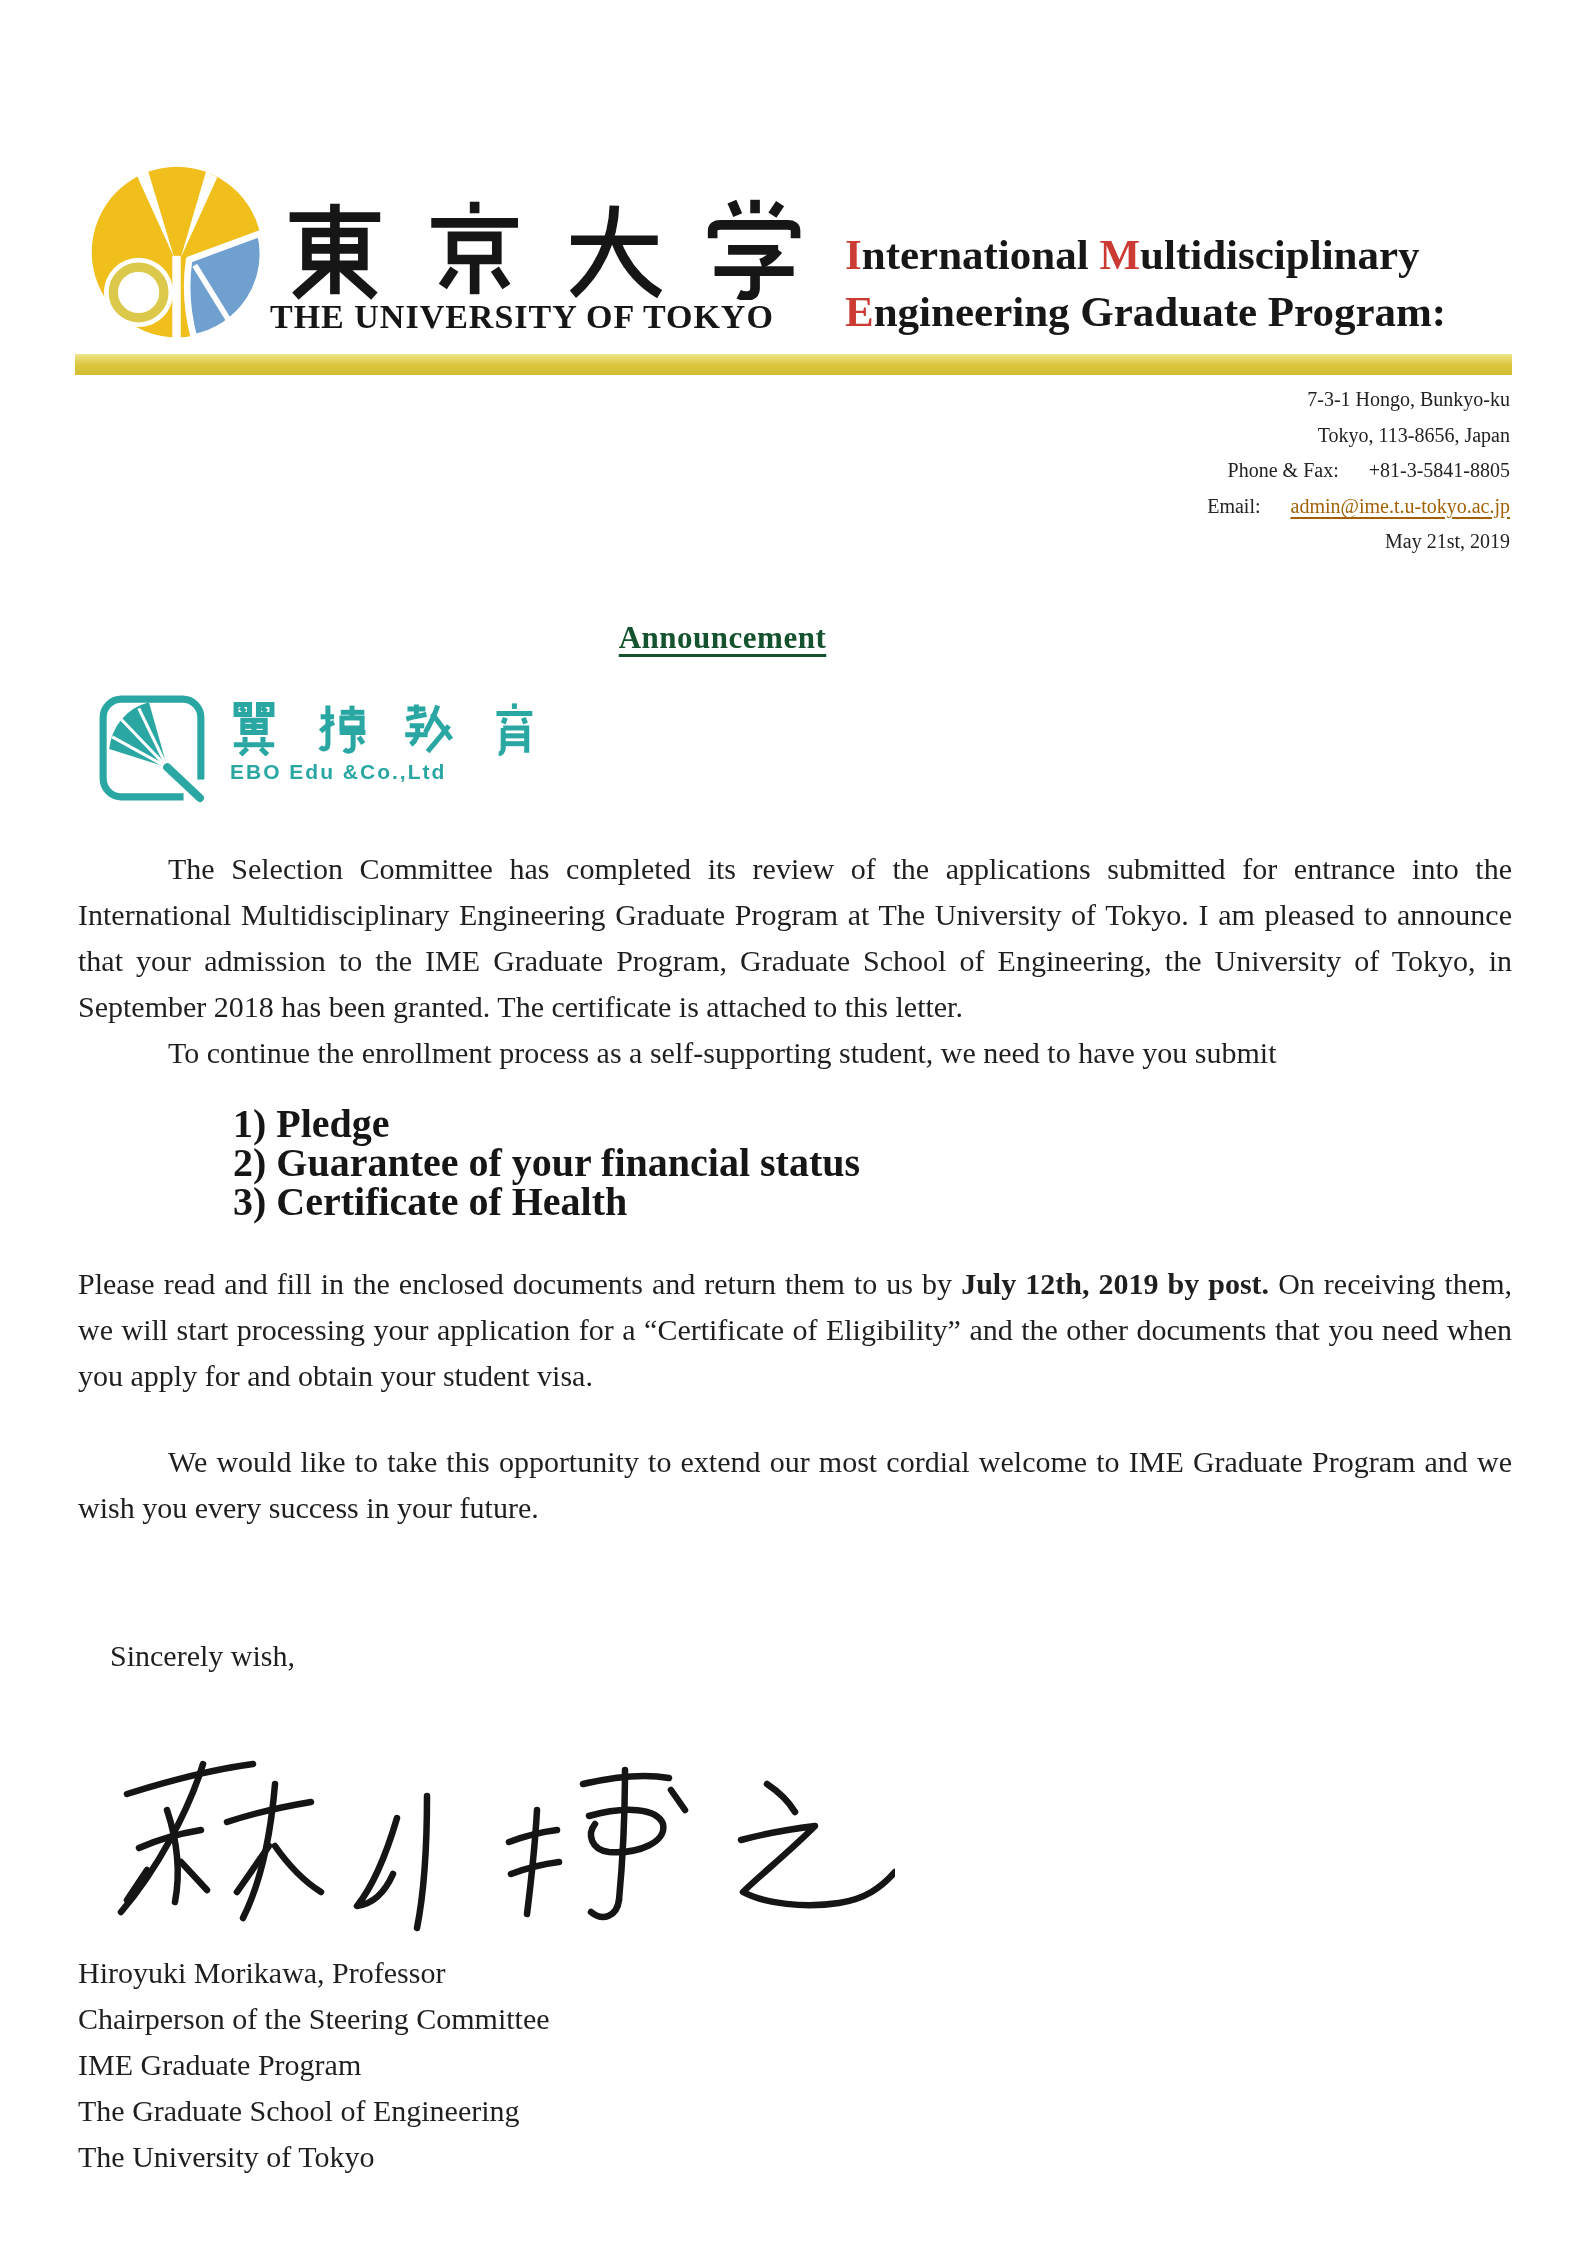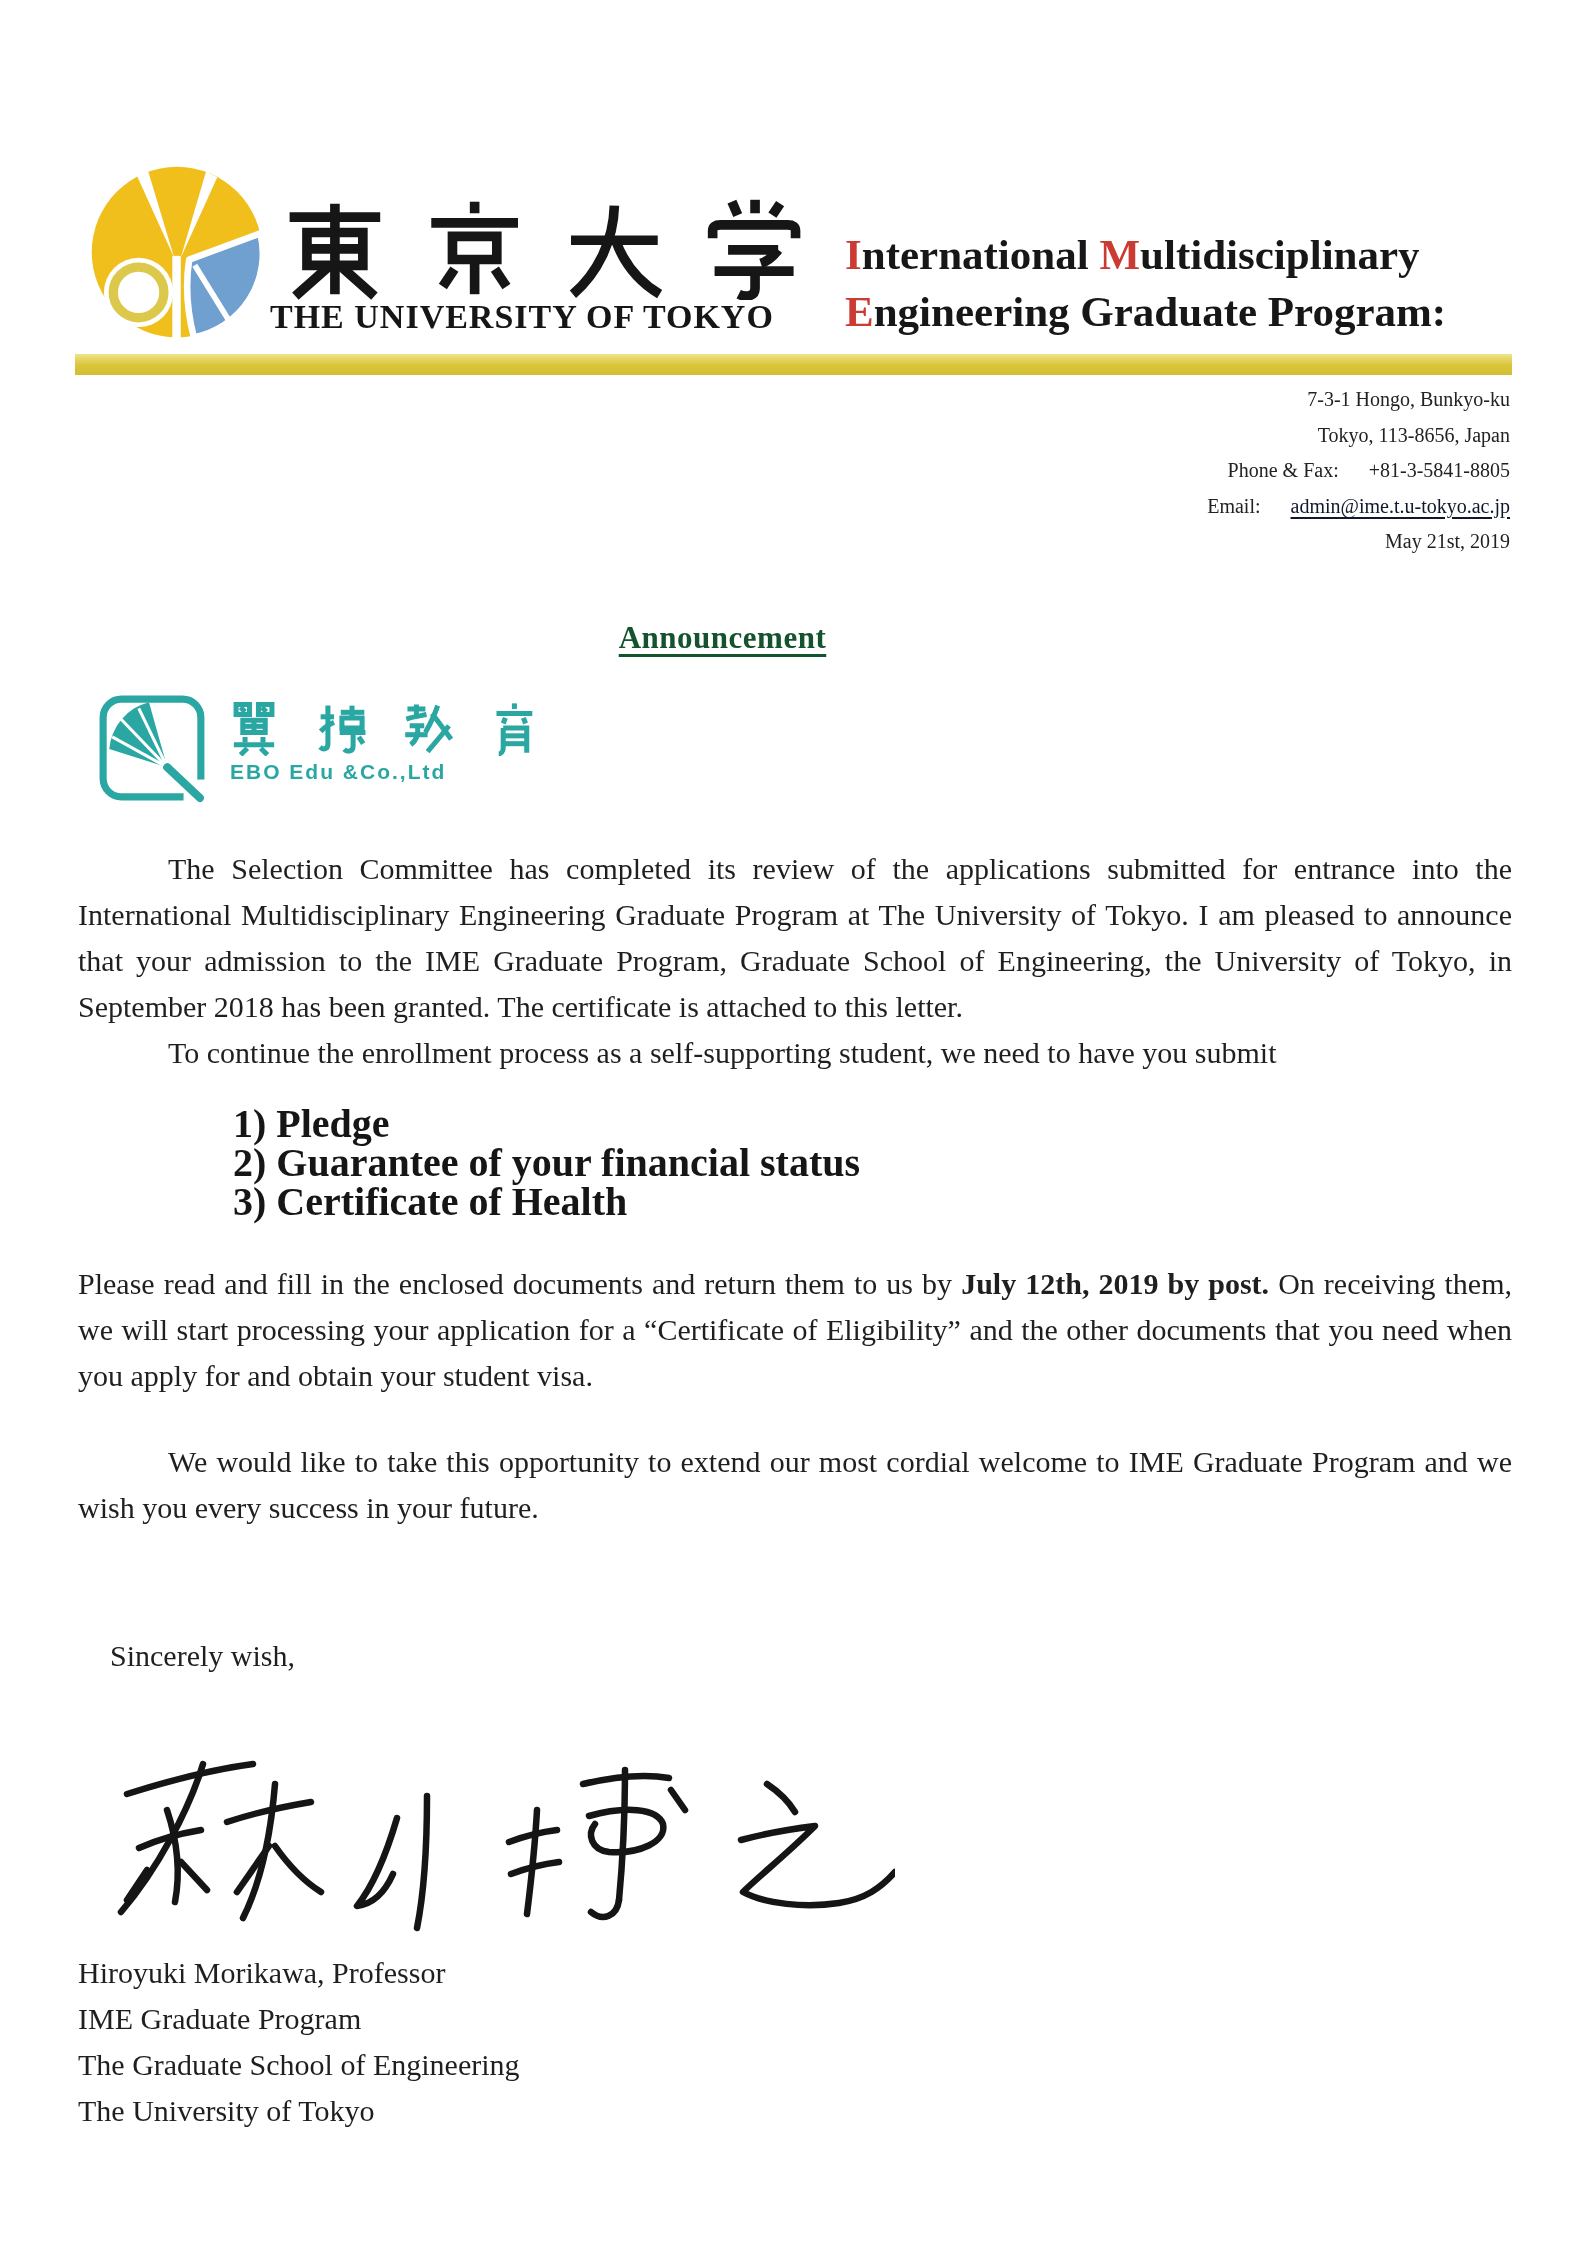--- a/index.html
+++ b/index.html
@@ -29,21 +29,21 @@
     background:linear-gradient(180deg,#efe48a 0%,#e3d25c 30%,#d9c53a 55%,#d2bd33 100%);
   }
 
   
   .contact {
     position:absolute; right:76px; top:382px; text-align:right;
     font-size:20px; line-height:35.5px; color:#222;
   }
   .contact .label { margin-right:30px; }
   .contact a.email {
-    color:#0f172a; text-decoration:underline; text-underline-offset:4px;
+    color:#a16207; text-decoration:underline; text-underline-offset:4px;
   }
 
   
   .announce {
     position:absolute; left:0; top:620px; width:1445px; text-align:center;
     font-size:31px; font-weight:bold; letter-spacing:0.5px;
     text-decoration:underline; text-underline-offset:6px; color:#14532d;
   }
 
   
@@ -265,16 +265,17 @@
   <path d="M484,64 C520,54 552,56 558,72 C562,90 534,102 504,100 C486,98 482,82 490,72"></path>
   <path d="M566,38 L580,58"></path>
   <path d="M514,148 C512,164 498,170 486,160"></path>
 
   <path d="M662,32 C674,40 684,50 690,60"></path>
   <path d="M636,88 C666,80 694,76 710,74 C682,102 654,124 638,140 C660,152 700,156 734,151 C760,147 776,136 790,120"></path>
 </svg>
 
 <div class="sig-block">
   <div>Hiroyuki Morikawa, Professor</div>
+  <div>Chairperson of the Steering Committee</div>
   <div>IME Graduate Program</div>
   <div>The Graduate School of Engineering</div>
   <div>The University of Tokyo</div>
 </div>
 
 </body></html>

